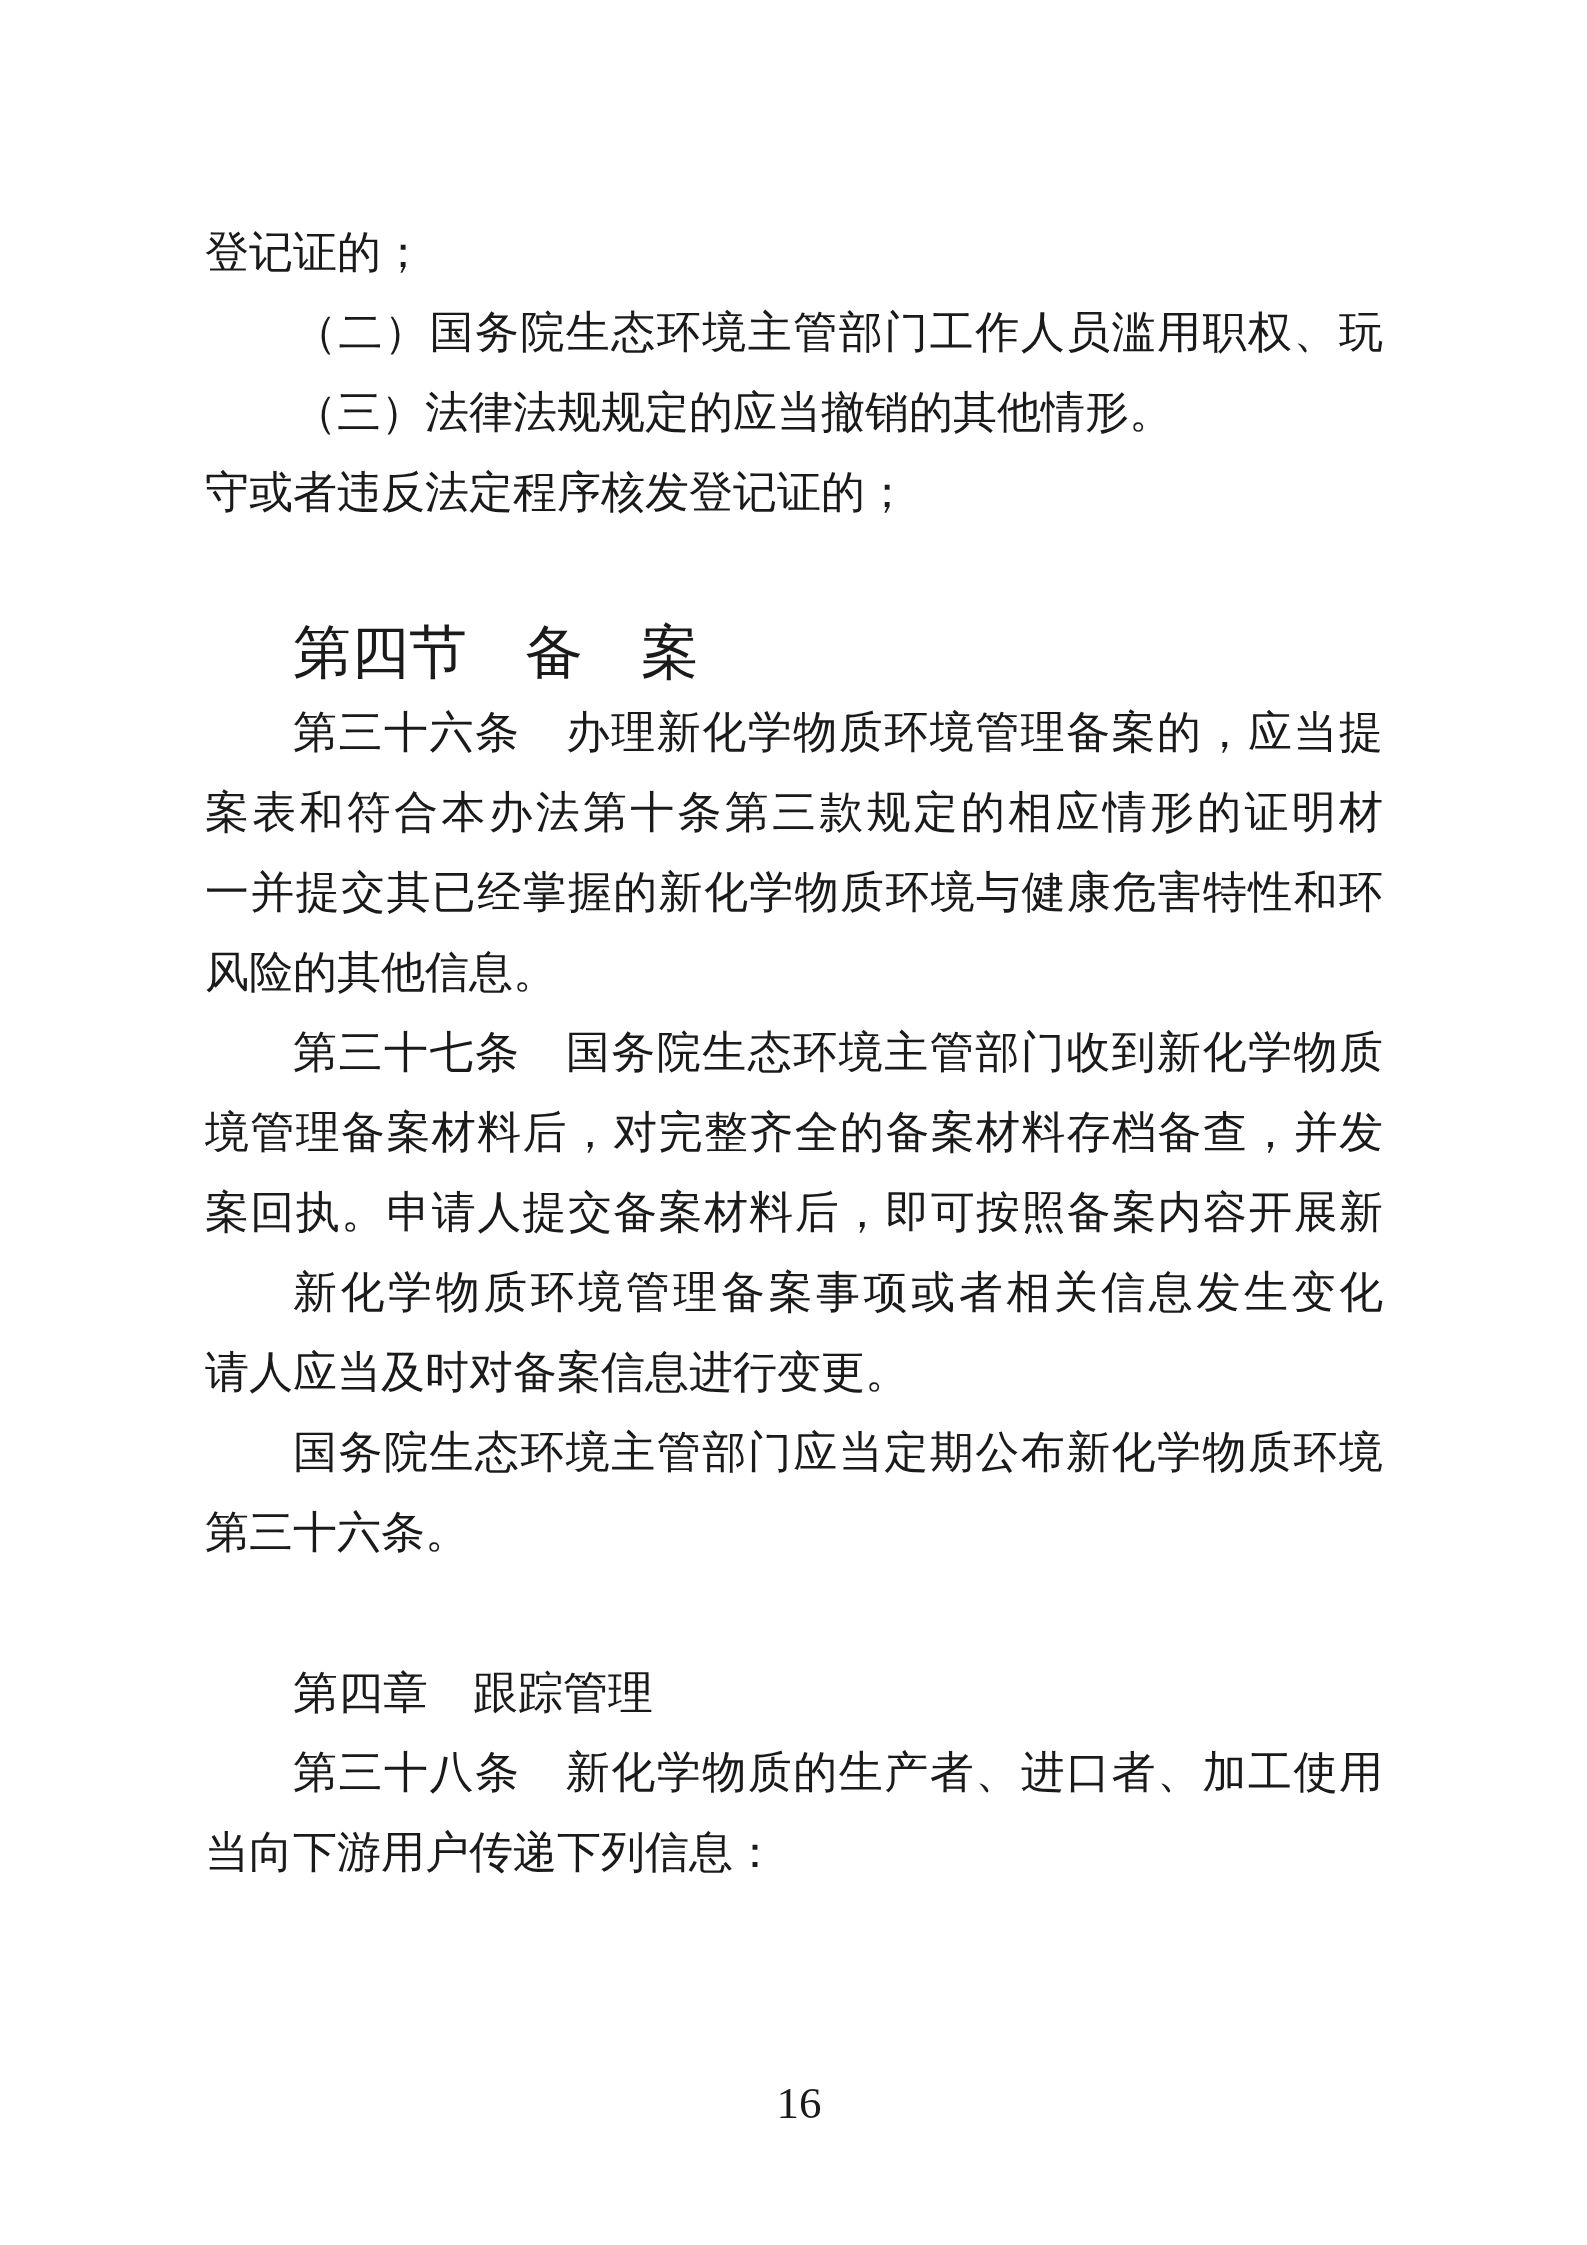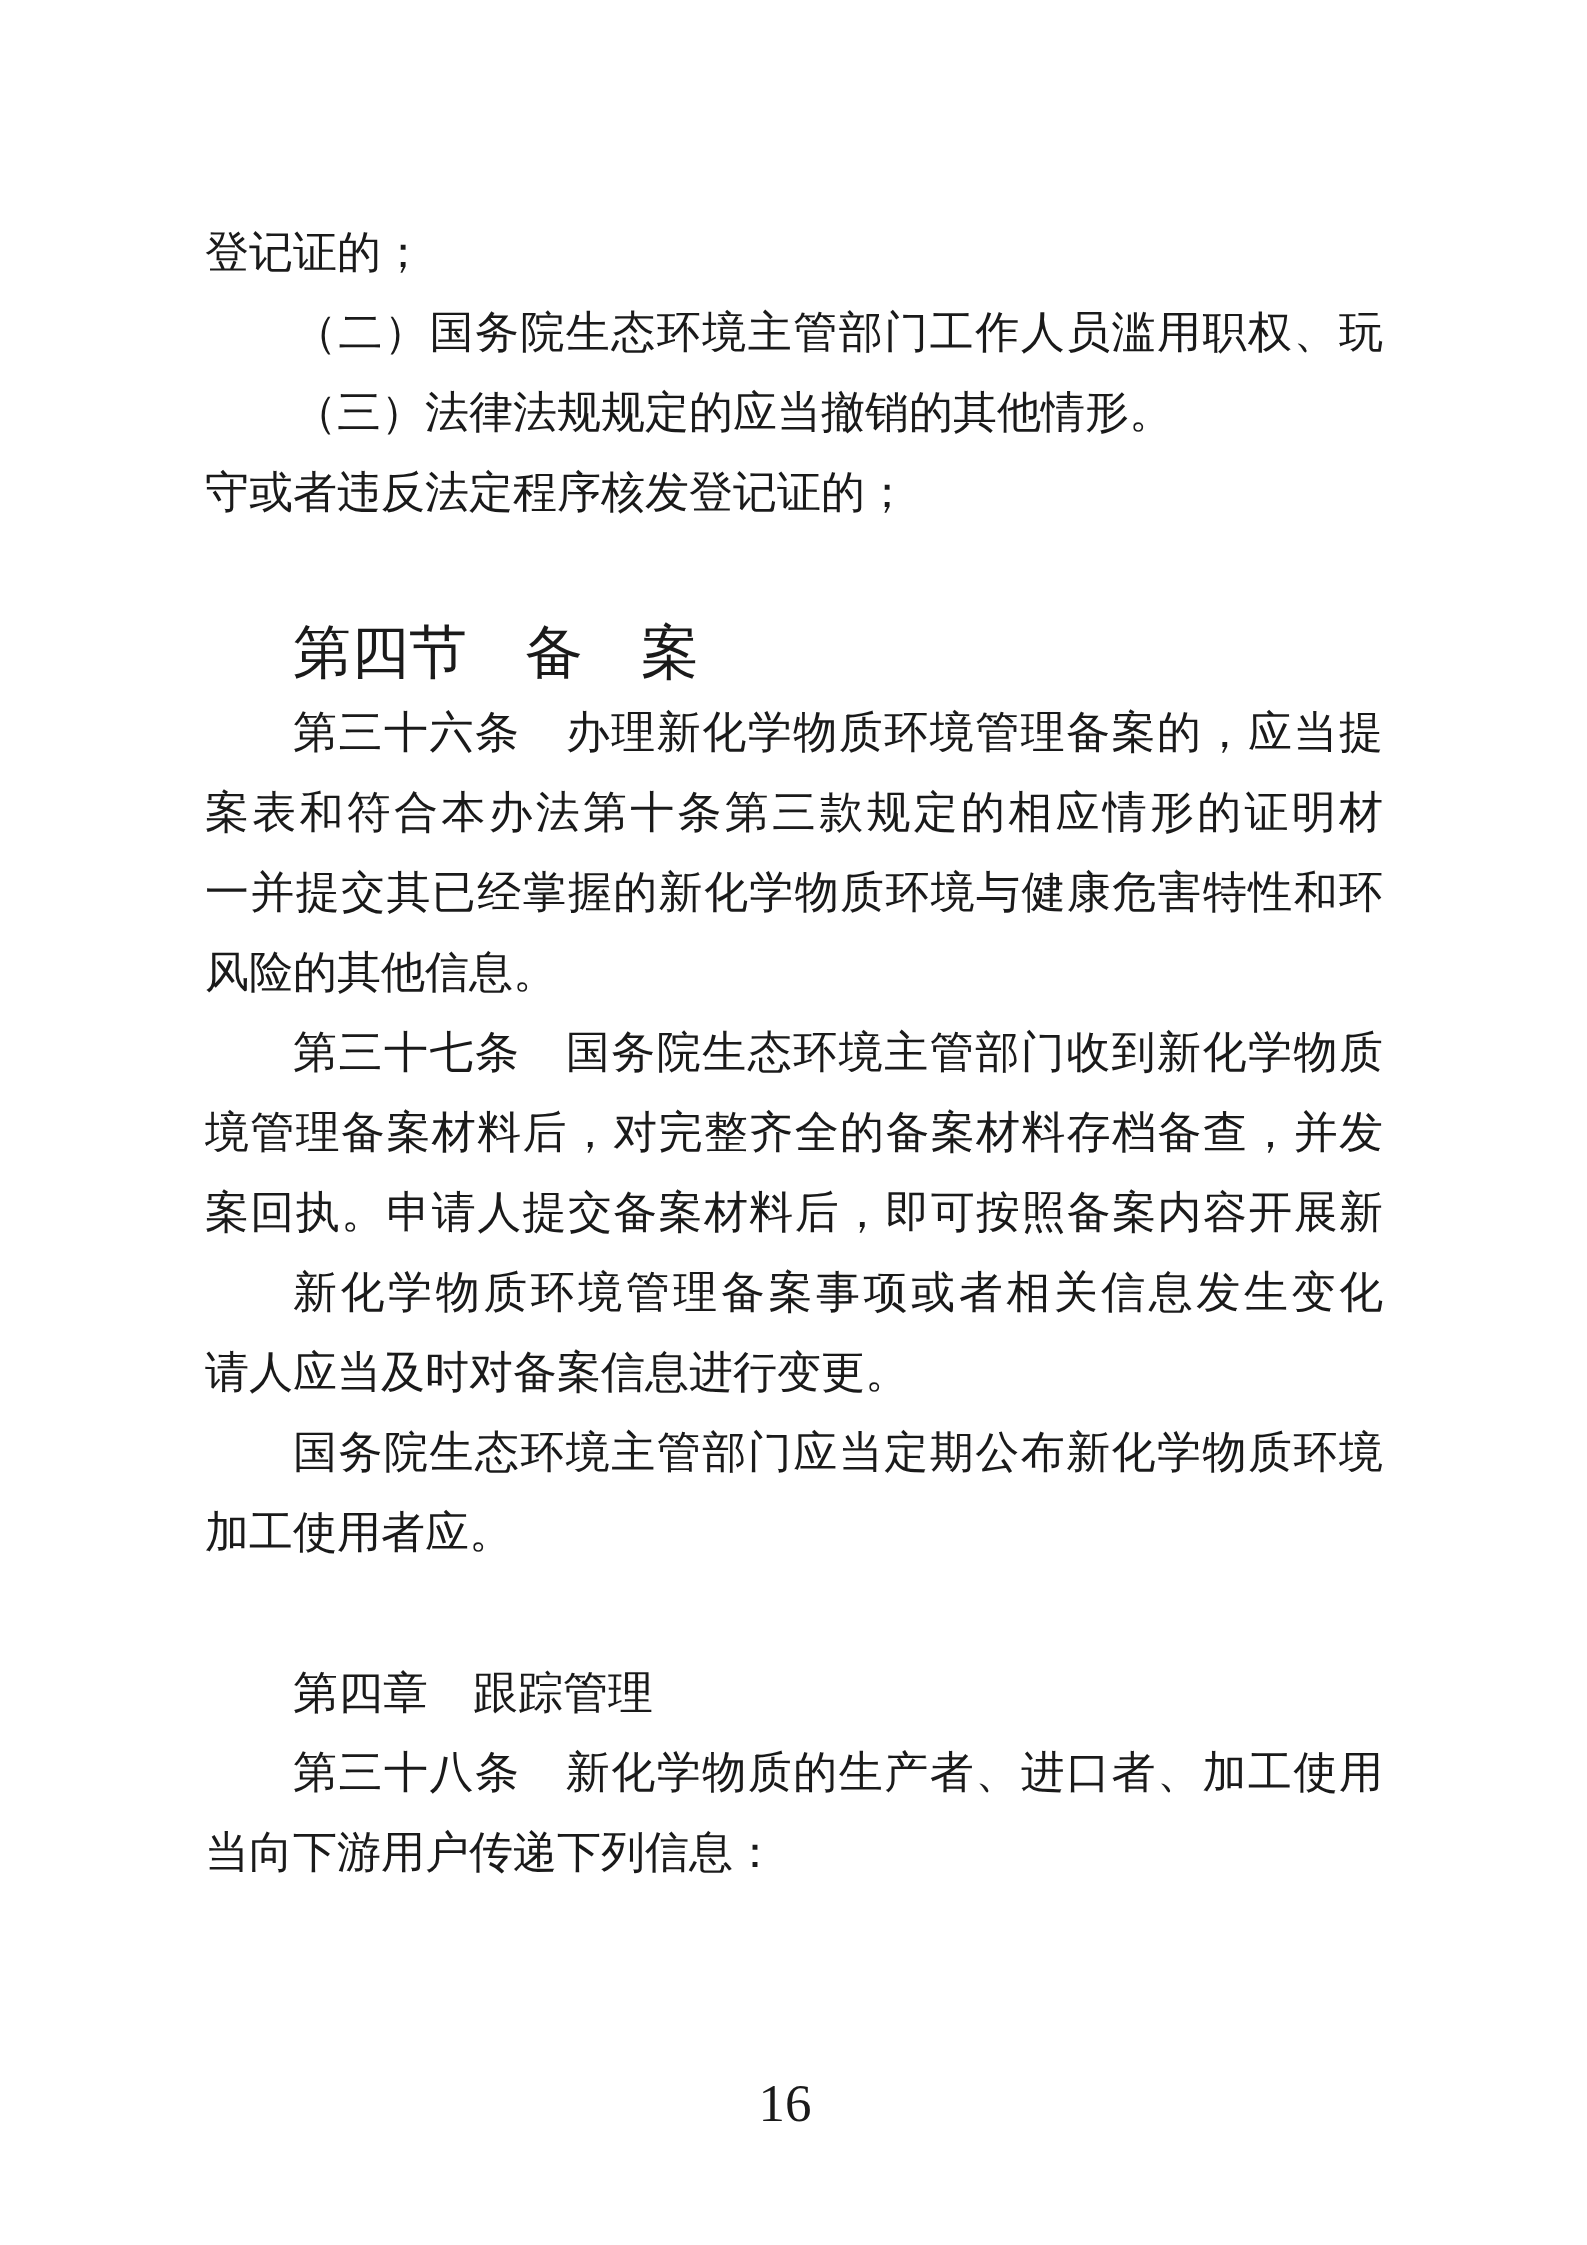--- a/index.html
+++ b/index.html
@@ -44,27 +44,27 @@
   .section-heading {
     font-size: 58px;
   }
   .chapter-heading {
     font-family: "Liberation Sans", "DejaVu Sans", sans-serif;
     font-weight: 400;
     font-size: 45px;
   }
   .page-number {
     position: absolute;
-    left: 196px;
+    left: 210px;
     top: 2080px;
     width: 1178px;
     height: 46px;
     line-height: 46px;
     text-align: center;
-    font-size: 53px;
+    font-size: 45px;
     font-family: "Liberation Serif", "DejaVu Serif", serif;
     color: #1a1a1a;
   }
 </style>
 </head>
 <body>
 
 <div class="page">
   <div class="text-block">
 
@@ -85,21 +85,21 @@
     <div class="line">风险的其他信息。</div>
 
     <div class="line indent justify">第三十七条　国务院生态环境主管部门收到新化学物质环</div>
     <div class="line justify">境管理备案材料后，对完整齐全的备案材料存档备查，并发送备</div>
     <div class="line justify">案回执。申请人提交备案材料后，即可按照备案内容开展新化学</div>
 
     <div class="line indent justify">新化学物质环境管理备案事项或者相关信息发生变化时，申</div>
     <div class="line">请人应当及时对备案信息进行变更。</div>
 
     <div class="line indent justify">国务院生态环境主管部门应当定期公布新化学物质环境管</div>
-    <div class="line">加工使用者应。</div>
+    <div class="line">第三十六条。</div>
 
     <div class="spacer"></div>
 
     <div class="line indent chapter-heading">第四章　跟踪管理</div>
 
     <div class="line indent justify">第三十八条　新化学物质的生产者、进口者、加工使用者应</div>
     <div class="line">当向下游用户传递下列信息：</div>
 
   </div>
 

